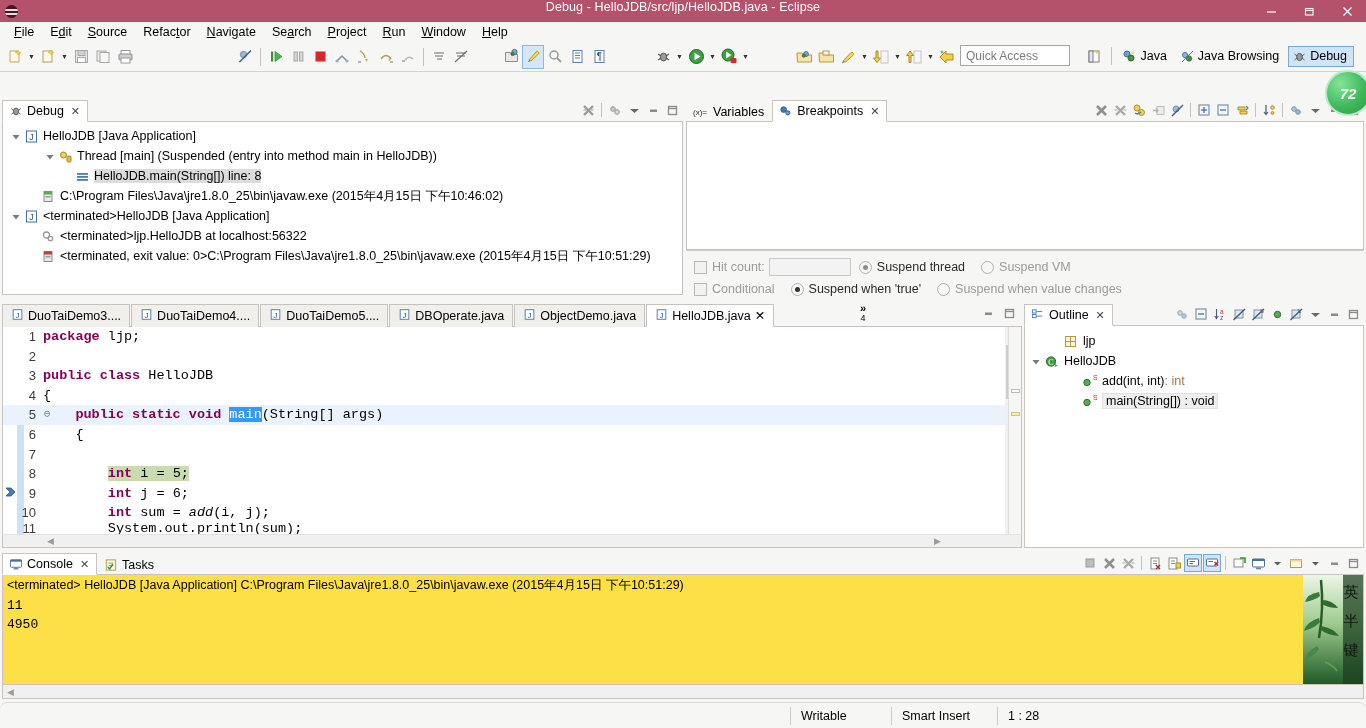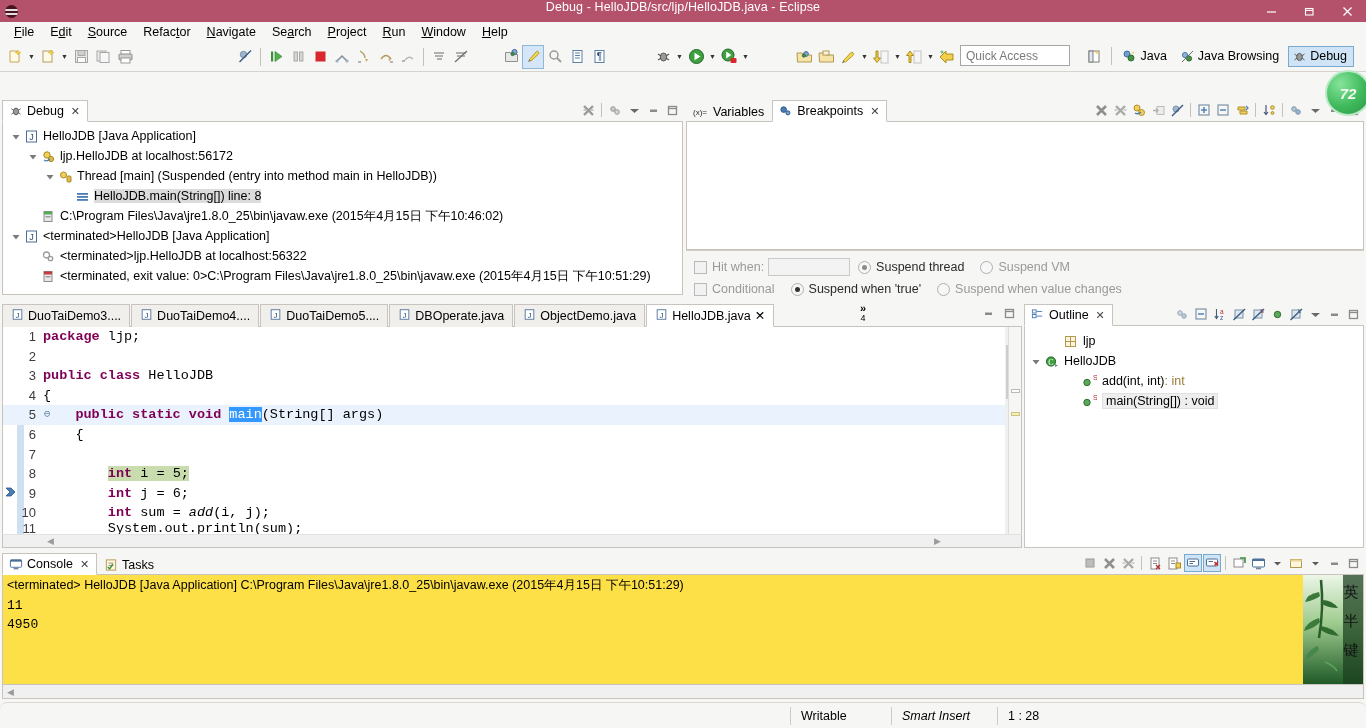--- a/index.html
+++ b/index.html
@@ -633,33 +633,20 @@
                 <path d="M1.5 3 L8.5 3 L5 7.5z" fill="#7a7a7a"></path>
               </svg></span>
             <span class="t-ico">
               <svg width="15" height="15" viewBox="0 0 15 15">
                 <rect x="2.5" y="2" width="10" height="11" fill="#fff" stroke="#4a6f99"></rect>
                 <text x="7.5" y="11" font-size="9" text-anchor="middle" fill="#2a4c73" font-family="Liberation Sans">J</text>
               </svg>
             </span>
             <span class="tree-label">HelloJDB [Java Application]</span>
           </div>
-          <div class="tree-row" style="padding-left: 25px;">
-            <span class="tw"><svg width="10" height="10" viewBox="0 0 10 10">
-                <path d="M1.5 3 L8.5 3 L5 7.5z" fill="#7a7a7a"></path>
-              </svg></span>
-            <span class="t-ico">
-              <svg width="15" height="15" viewBox="0 0 15 15">
-                <circle cx="6" cy="6" r="3.2" fill="#f0cf5a" stroke="#a88b24"></circle>
-                <circle cx="10" cy="10" r="2.6" fill="#e8b84a" stroke="#a88b24"></circle>
-                <path d="M3 11 q3 2 6 -1" fill="none" stroke="#4a7cb5" stroke-width="1.3"></path>
-              </svg>
-            </span>
-            <span class="tree-label">ljp.HelloJDB at localhost:56172</span>
-          </div>
           <div class="tree-row" style="padding-left: 42px;">
             <span class="tw"><svg width="10" height="10" viewBox="0 0 10 10">
                 <path d="M1.5 3 L8.5 3 L5 7.5z" fill="#7a7a7a"></path>
               </svg></span>
             <span class="t-ico">
               <svg width="15" height="15" viewBox="0 0 15 15">
                 <circle cx="5.5" cy="6" r="3" fill="#f0cf5a" stroke="#a88b24"></circle>
                 <rect x="9" y="7" width="4" height="6" rx="1" fill="#e8b84a" stroke="#a88b24"></rect>
               </svg>
             </span>
@@ -822,21 +809,21 @@
               <rect x="2.5" y="2.5" width="8" height="8" fill="none" stroke="#8b8b8b" stroke-width="1.3"></rect>
               <line x1="2.5" y1="4.5" x2="10.5" y2="4.5" stroke="#8b8b8b" stroke-width="1.3"></line>
             </svg>
         </div>
       </div>
     </div>
     <div class="view-body" style="height:128px;"></div>
     <div class="bp-opts">
       <div class="bp-row">
         <span class="cbx"></span>
-        <span>Hit when:</span>
+        <span>Hit count:</span>
         <span class="bp-input"></span>
         <span class="rdo on"></span>
         <span class="bp-lbl dark">Suspend thread</span>
         <span class="rdo"></span>
         <span>Suspend VM</span>
       </div>
       <div class="bp-row">
         <span class="cbx"></span>
         <span class="bp-lbl">Conditional</span>
         <span class="rdo on dark"></span>
@@ -1259,18 +1246,18 @@
     <div class="console-hscroll">
       <span>◀</span>
     </div>
   </div>
 
   <div class="statusbar">
     <div style="width:790px;"></div>
     <div class="sb-div"></div>
     <div class="sb-cell" style="width:100px;">Writable</div>
     <div class="sb-div"></div>
-    <div class="sb-cell" style="width:105px;font-style:italic;">Smart Insert</div>
+    <div class="sb-cell" style="width:105px;">Smart Insert</div>
     <div class="sb-div"></div>
     <div class="sb-cell">1 : 28</div>
   </div>
 
 </div>
 
 </body></html>

